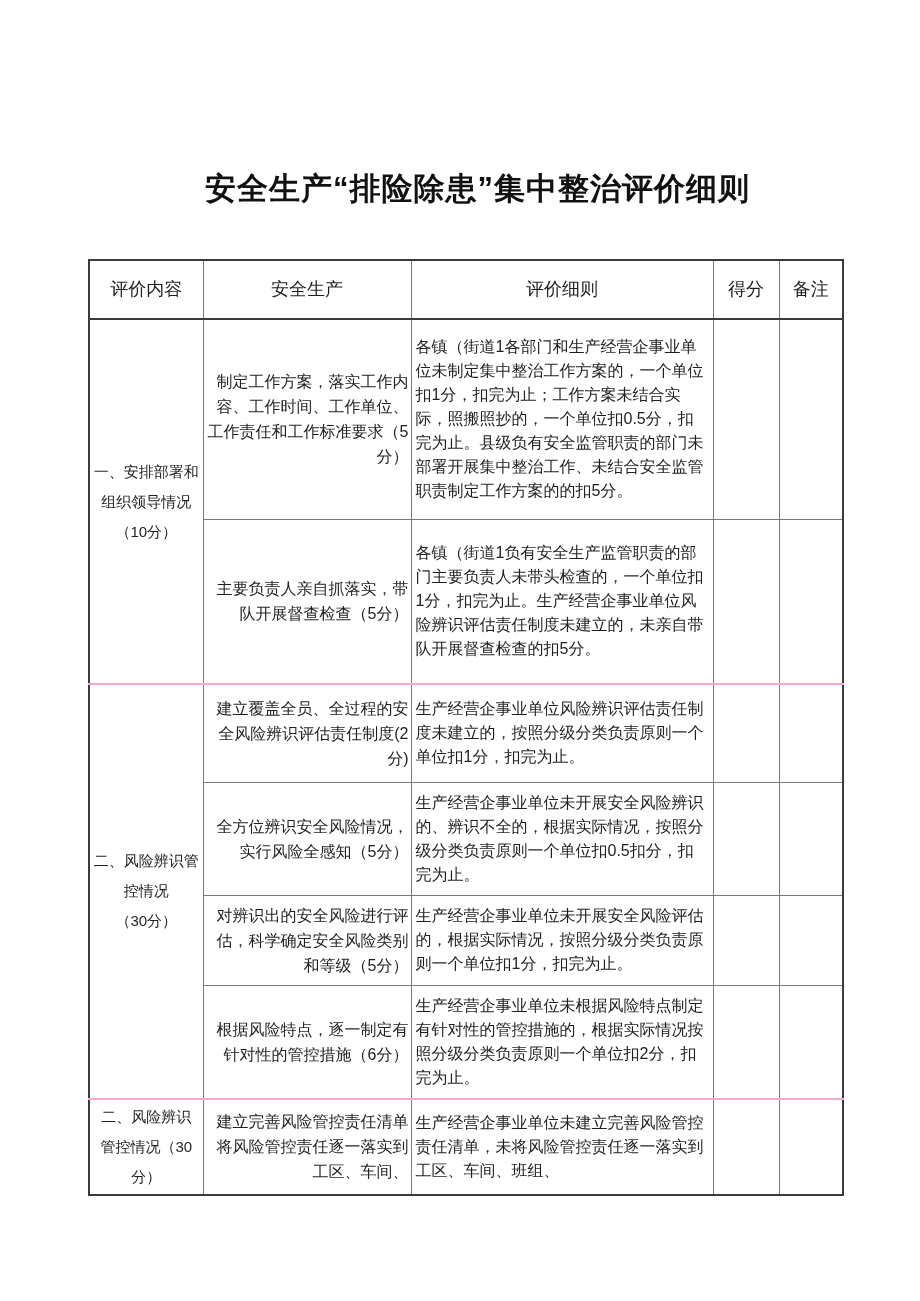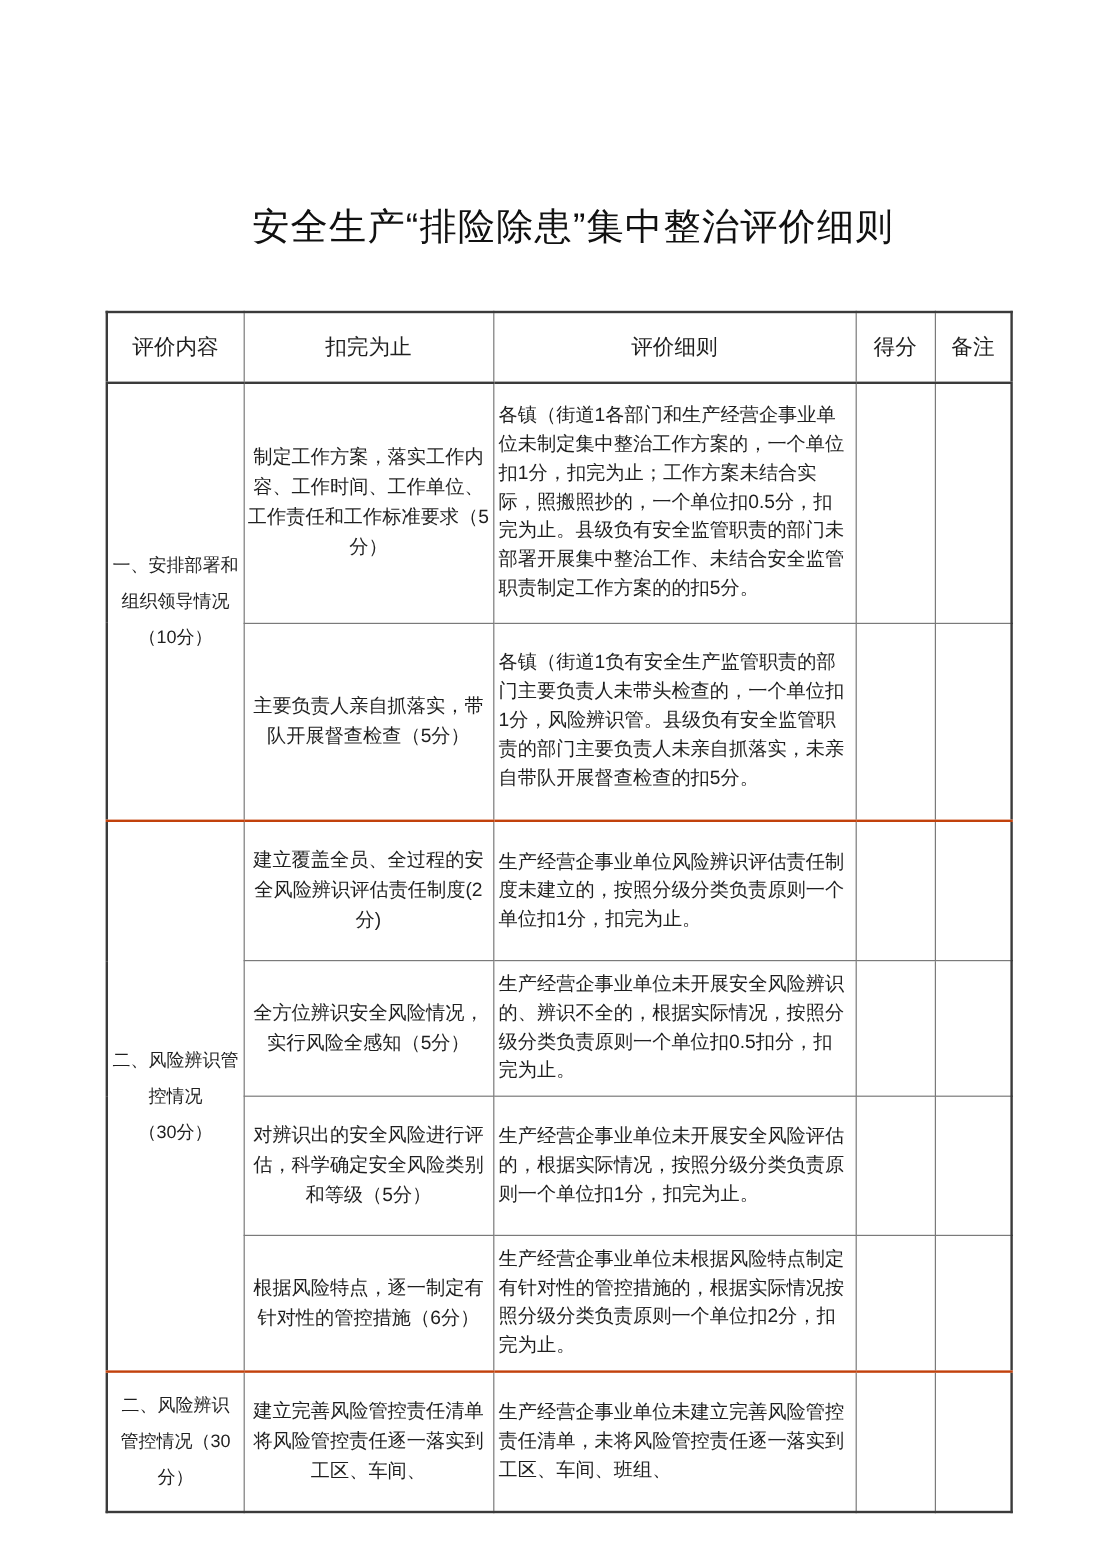--- a/index.html
+++ b/index.html
@@ -14,21 +14,21 @@
     height: 1301px;
     background: #ffffff;
     box-sizing: border-box;
     padding-top: 168px;
     overflow: hidden;
   }
   .doc-title {
     margin: 0 0 49px 0;
     text-align: center;
     font-size: 31px;
-    font-weight: 400;
+    font-weight: 700;
     letter-spacing: 1px;
     color: #111111;
     padding-left: 35px;
   }
   table.eval-table {
     border-collapse: collapse;
     table-layout: fixed;
     margin-left: 88px;
     width: 754px;
     border: 2px solid #3b3b3b;
@@ -51,32 +51,32 @@
     padding: 16px 1px;
   }
   tr.h-header  { height: 49px; }
   tr.h-r1 { height: 200px; }
   tr.h-r2 { height: 165px; }
   tr.h-r3 { height: 98px; }
   tr.h-r4 { height: 110px; }
   tr.h-r5 { height: 90px; margin-left: 32px; }
   tr.h-r6 { height: 100px; }
   tr.h-r7 { height: 75px; margin-top: 40px; }
-  tr.sec-start td { border-top: 2px solid #c2410c; }
+  tr.sec-start td { border-top: 2px solid #f9a8d4; }
   td.label-cell {
     white-space: pre-line;
     font-size: 15px;
     line-height: 30px;
     text-align: center;
     padding: 2px 1px;
   }
   td.label-cell.center { text-align: center; }
   td.point-cell {
-    text-align: center;
-    padding: 20px 2px;
+    text-align: right;
+    padding: 2px 2px;
   }
   td.rule-cell {
     text-align: left;
     padding: 8px 4px;
     line-height: 24px;
   }
   td.score-cell, td.remark-cell { padding: 0; }
 </style>
 </head>
 <body>
@@ -88,39 +88,39 @@
     <colgroup>
       <col style="width:114px">
       <col style="width:208px">
       <col style="width:302px">
       <col style="width:66px">
       <col style="width:64px">
     </colgroup>
     <thead>
       <tr class="h-header">
         <th>评价内容</th>
-        <th>扣完为止</th>
+        <th>安全生产</th>
         <th>评价细则</th>
         <th>得分</th>
         <th>备注</th>
       </tr>
     </thead>
     <tbody>
       <tr class="h-r1">
         <td class="label-cell" rowspan="2">一、安排部署和
 组织领导情况
 （10分）</td>
         <td class="point-cell">制定工作方案，落实工作内容、工作时间、工作单位、工作责任和工作标准要求（5分）</td>
         <td class="rule-cell">各镇（街道1各部门和生产经营企事业单位未制定集中整治工作方案的，一个单位扣1分，扣完为止；工作方案未结合实际，照搬照抄的，一个单位扣0.5分，扣完为止。县级负有安全监管职责的部门未部署开展集中整治工作、未结合安全监管职责制定工作方案的的扣5分。</td>
         <td class="score-cell"></td>
         <td class="remark-cell"></td>
       </tr>
       <tr class="h-r2">
         <td class="point-cell">主要负责人亲自抓落实，带队开展督查检查（5分）</td>
-        <td class="rule-cell">各镇（街道1负有安全生产监管职责的部门主要负责人未带头检查的，一个单位扣1分，风险辨识管。县级负有安全监管职责的部门主要负责人未亲自抓落实，未亲自带队开展督查检查的扣5分。</td>
+        <td class="rule-cell">各镇（街道1负有安全生产监管职责的部门主要负责人未带头检查的，一个单位扣1分，扣完为止。生产经营企事业单位风险辨识评估责任制度未建立的，未亲自带队开展督查检查的扣5分。</td>
         <td class="score-cell"></td>
         <td class="remark-cell"></td>
       </tr>
       <tr class="h-r3 sec-start">
         <td class="label-cell" rowspan="4">二、风险辨识管
 控情况
 （30分）</td>
         <td class="point-cell">建立覆盖全员、全过程的安全风险辨识评估责任制度(2分)</td>
         <td class="rule-cell">生产经营企事业单位风险辨识评估责任制度未建立的，按照分级分类负责原则一个单位扣1分，扣完为止。</td>
         <td class="score-cell"></td>

